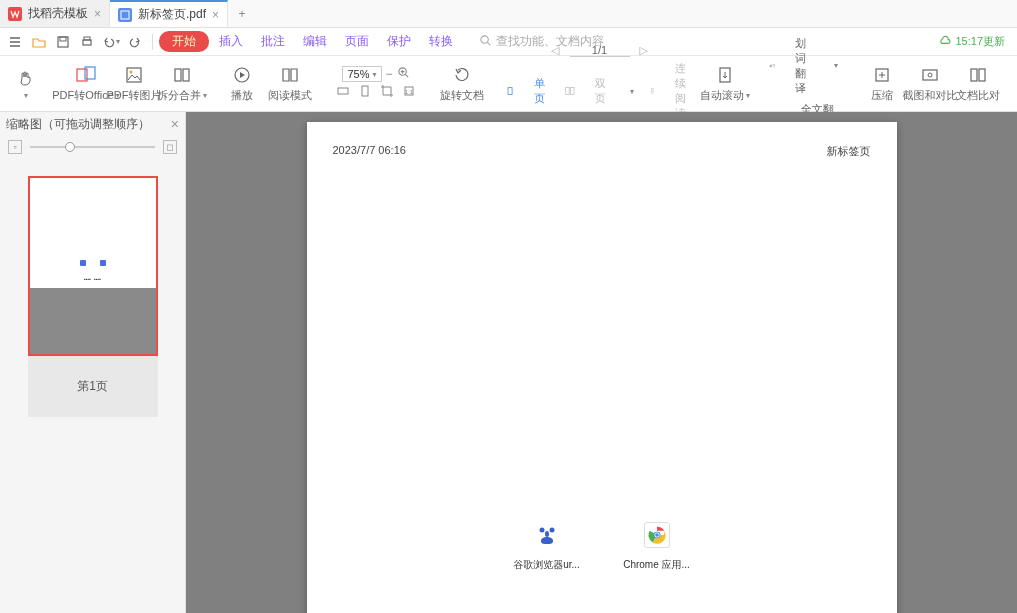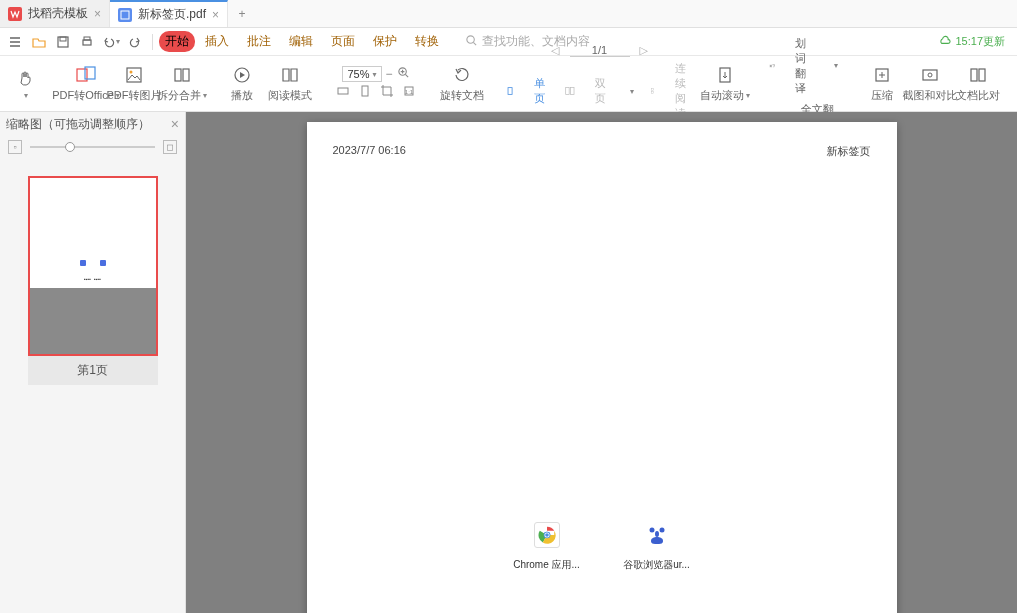--- a/index.html
+++ b/index.html
@@ -9,22 +9,22 @@
 .tab { display: flex; align-items: center; padding: 0 8px; gap: 6px; border-right: 1px solid #e5e5e5; background: #f0f0f0; min-width: 90px; }
 .tab.active { background: #fff; border-top: 2px solid #4a90e2; }
 .tab-icon { width: 14px; height: 14px; display: flex; align-items: center; justify-content: center; }
 .tab-title { font-size: 12px; color: #444; flex: 1; }
 .tab-close { color: #999; font-size: 12px; cursor: pointer; }
 .tab-add { width: 28px; display: flex; align-items: center; justify-content: center; color: #888; }
 
 .menubar { height: 28px; background: #fff; border-bottom: 1px solid #e8e8e8; display: flex; align-items: center; padding: 0 4px; gap: 2px; }
 .mb-icon { width: 22px; height: 22px; display: flex; align-items: center; justify-content: center; color: #666; border-radius: 3px; }
 .mb-sep { width: 1px; height: 16px; background: #ddd; margin: 0 4px; }
-.mb-pill { background: #e94b4b; color: #000000; padding: 2px 6px; border-radius: 10px; font-size: 12px; }
-.mb-item { padding: 0 8px; color: #a16207; font-size: 12px; }
+.mb-pill { background: #e94b4b; color: #fef9c3; padding: 2px 13px; border-radius: 10px; font-size: 12px; }
+.mb-item { padding: 0 8px; color: #8b5cf6; font-size: 12px; }
 .mb-search { margin-left: 16px; color: #aaa; display: flex; align-items: center; gap: 4px; }
 .mb-right { margin-left: auto; display: flex; align-items: center; gap: 4px; color: #4caf50; font-size: 11px; padding-right: 8px; }
 
 .toolbar { height: 56px; background: #fff; border-bottom: 1px solid #e0e0e0; display: flex; align-items: center; padding: 0 4px; gap: 4px; }
 .tb-btn { display: flex; flex-direction: column; align-items: center; justify-content: center; padding: 2px 6px; min-width: 44px; color: #555; }
 .tb-btn-icon { width: 22px; height: 22px; display: flex; align-items: center; justify-content: center; color: #555; margin-bottom: 2px; }
 .tb-btn-label { font-size: 11px; color: #666; white-space: nowrap; display: flex; align-items: center; gap: 2px; }
 .tb-sep { width: 1px; height: 40px; background: #e5e5e5; margin: 0 4px; }
 .tb-group-v { display: flex; flex-direction: column; align-items: center; gap: 2px; }
 .tb-row { display: flex; align-items: center; gap: 4px; }
@@ -45,21 +45,21 @@
 .sb-track { flex: 1; height: 2px; background: #ccc; position: relative; }
 .sb-knob { position: absolute; left: 28%; top: -4px; width: 10px; height: 10px; border-radius: 50%; background: #fff; border: 1px solid #999; }
 .sb-si { width: 14px; height: 14px; border: 1px solid #bbb; display: flex; align-items: center; justify-content: center; font-size: 9px; color: #888; }
 .thumbs { flex: 1; overflow: auto; padding: 18px 12px; }
 .thumb { width: 130px; margin: 0 auto; }
 .thumb-page { width: 130px; height: 180px; background: #8a8a8a; border: 2px solid #e94b4b; position: relative; }
 .thumb-top { position: absolute; top: 0; left: 0; right: 0; height: 110px; background: #fff; }
 .thumb-dots { position: absolute; top: 82px; left: 0; right: 0; display: flex; justify-content: center; gap: 14px; }
 .thumb-dot { width: 6px; height: 6px; background: #4a6ee0; border-radius: 1px; }
 .thumb-txt { position: absolute; top: 98px; left: 0; right: 0; text-align: center; font-size: 5px; color: #444; }
-.thumb-label { text-align: center; padding: 6px 0; font-size: 12px; color: #555; background: #e8e8e8; margin-top: 0; }
+.thumb-label { text-align: center; padding: 22px 0; font-size: 12px; color: #555; background: #e8e8e8; margin-top: 0; }
 
 .viewer { flex: 1; background: #808080; overflow: auto; display: flex; justify-content: center; padding-top: 10px; }
 .page { width: 590px; height: 780px; background: #fff; box-shadow: 0 2px 8px rgba(0,0,0,0.3); position: relative; }
 .page-hdr { position: absolute; top: 22px; left: 26px; right: 26px; display: flex; justify-content: space-between; font-size: 11px; color: #444; }
 .page-content { position: absolute; top: 400px; left: 0; right: 0; display: flex; justify-content: center; gap: 38px; }
 .shortcut { width: 72px; display: flex; flex-direction: column; align-items: center; gap: 10px; }
 .sc-icon { width: 26px; height: 26px; display: flex; align-items: center; justify-content: center; }
 .sc-label { font-size: 10px; color: #333; white-space: nowrap; }
 </style>
 </head>
@@ -392,41 +392,41 @@
     </div>
   </div>
   <div class="viewer">
     <div class="page">
       <div class="page-hdr">
         <span>2023/7/7 06:16</span>
         <span>新标签页</span>
       </div>
       <div class="page-content">
         <div class="shortcut">
+          <div class="sc-icon">
+              <svg width="24" height="24" viewBox="0 0 24 24">
+                <circle cx="7" cy="7" r="2.5" fill="#3b5fcf"></circle>
+                <circle cx="17" cy="7" r="2.5" fill="#3b5fcf"></circle>
+                <ellipse cx="12" cy="11" rx="2" ry="3" fill="#3b5fcf"></ellipse>
+                <path d="M6 18c0-3 3-4 6-4s6 1 6 4-3 3-6 3-6 0-6-3z" fill="#3b5fcf"></path>
+              </svg>
+            </div>
+          <div class="sc-label">谷歌浏览器ur...</div>
+        </div>
+        <div class="shortcut">
           <div class="sc-icon" style="border:1px solid #ddd; border-radius:3px;">
               <svg width="20" height="20" viewBox="0 0 24 24">
                 <circle cx="12" cy="12" r="10" fill="#fff"></circle>
                 <circle cx="12" cy="12" r="4" fill="#4a90e2"></circle>
                 <path d="M12 2a10 10 0 0 1 8.7 5H12" fill="#e94b4b"></path>
                 <path d="M3.3 7A10 10 0 0 0 7 21l5-9" fill="#4caf50"></path>
                 <path d="M20.7 7A10 10 0 0 1 7 21l5-9h8.7" fill="#f0c030"></path>
                 <circle cx="12" cy="12" r="4" fill="#4a90e2"></circle>
                 <circle cx="12" cy="12" r="3" fill="#fff"></circle>
                 <circle cx="12" cy="12" r="2.2" fill="#4a90e2"></circle>
               </svg>
             </div>
           <div class="sc-label">Chrome 应用...</div>
         </div>
-        <div class="shortcut">
-          <div class="sc-icon">
-              <svg width="24" height="24" viewBox="0 0 24 24">
-                <circle cx="7" cy="7" r="2.5" fill="#3b5fcf"></circle>
-                <circle cx="17" cy="7" r="2.5" fill="#3b5fcf"></circle>
-                <ellipse cx="12" cy="11" rx="2" ry="3" fill="#3b5fcf"></ellipse>
-                <path d="M6 18c0-3 3-4 6-4s6 1 6 4-3 3-6 3-6 0-6-3z" fill="#3b5fcf"></path>
-              </svg>
-            </div>
-          <div class="sc-label">谷歌浏览器ur...</div>
-        </div>
       </div>
     </div>
   </div>
 </div>
 
 </body></html>

